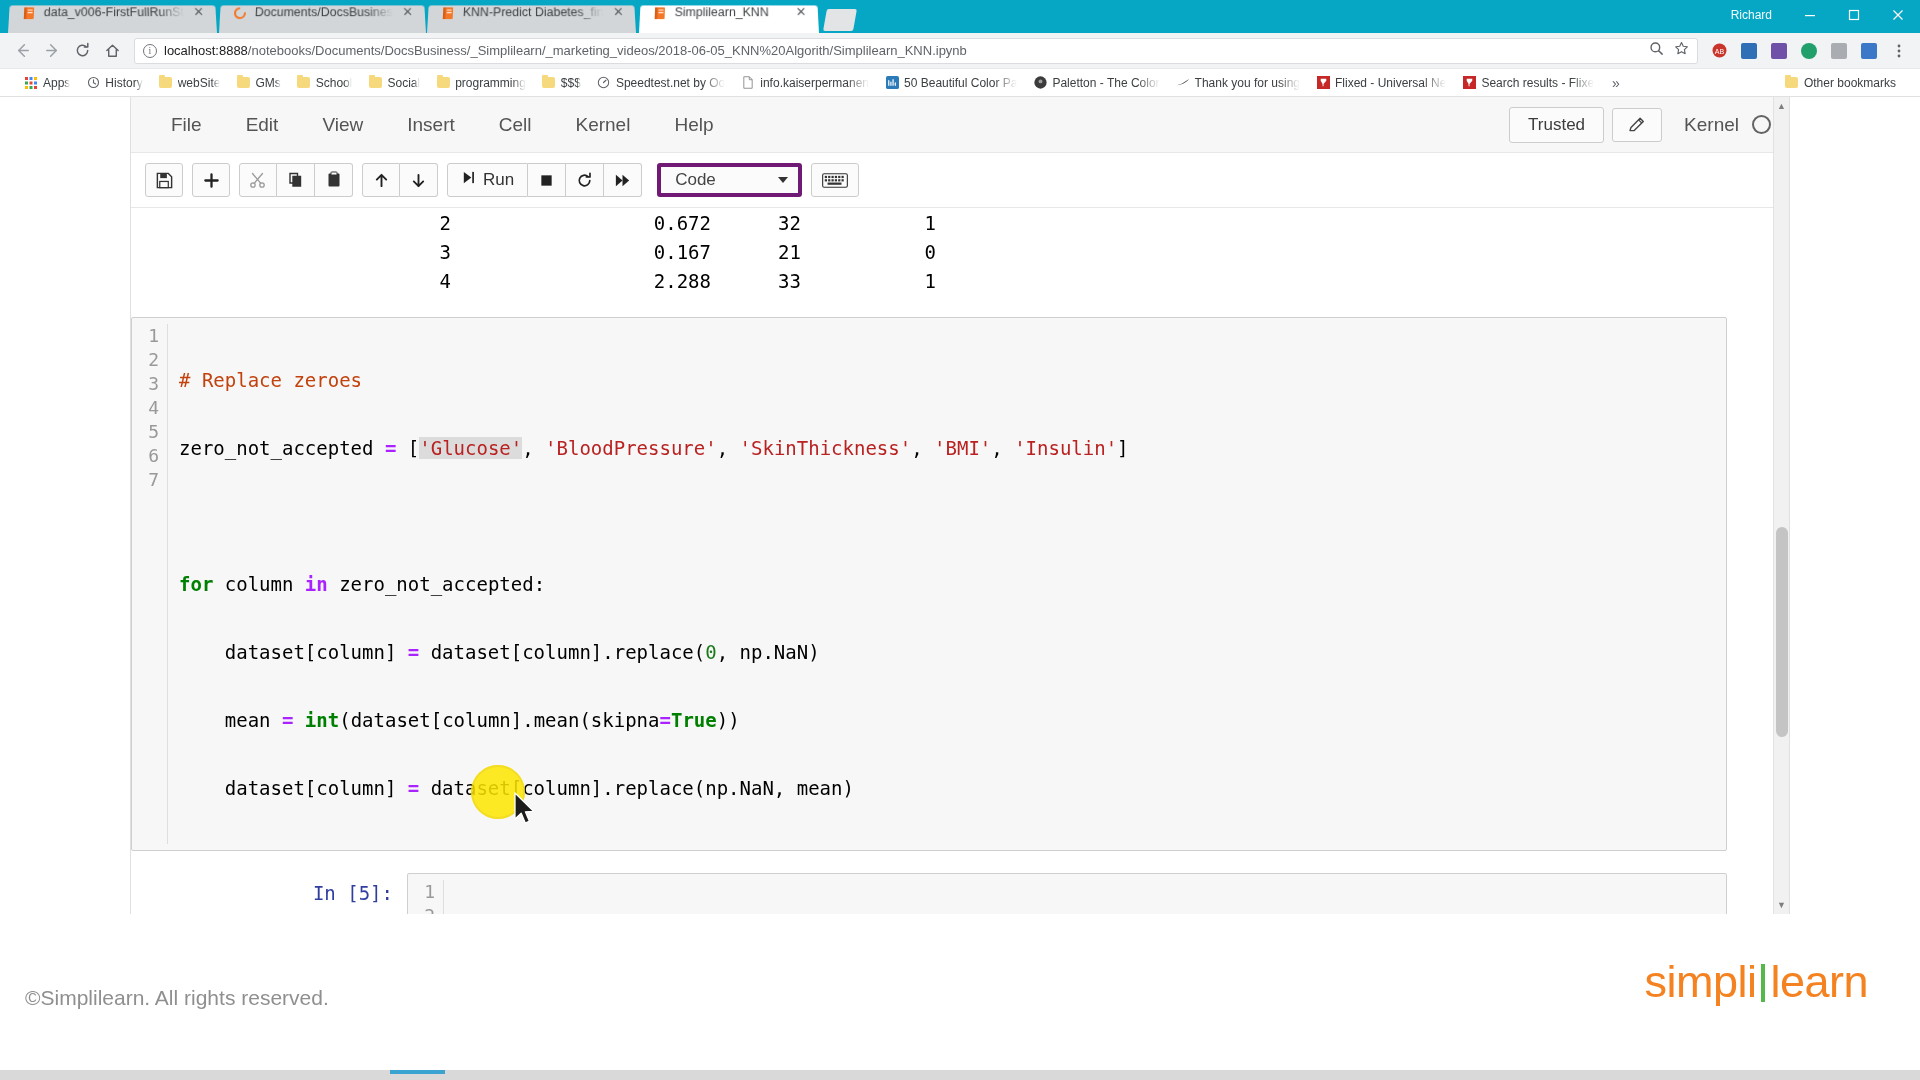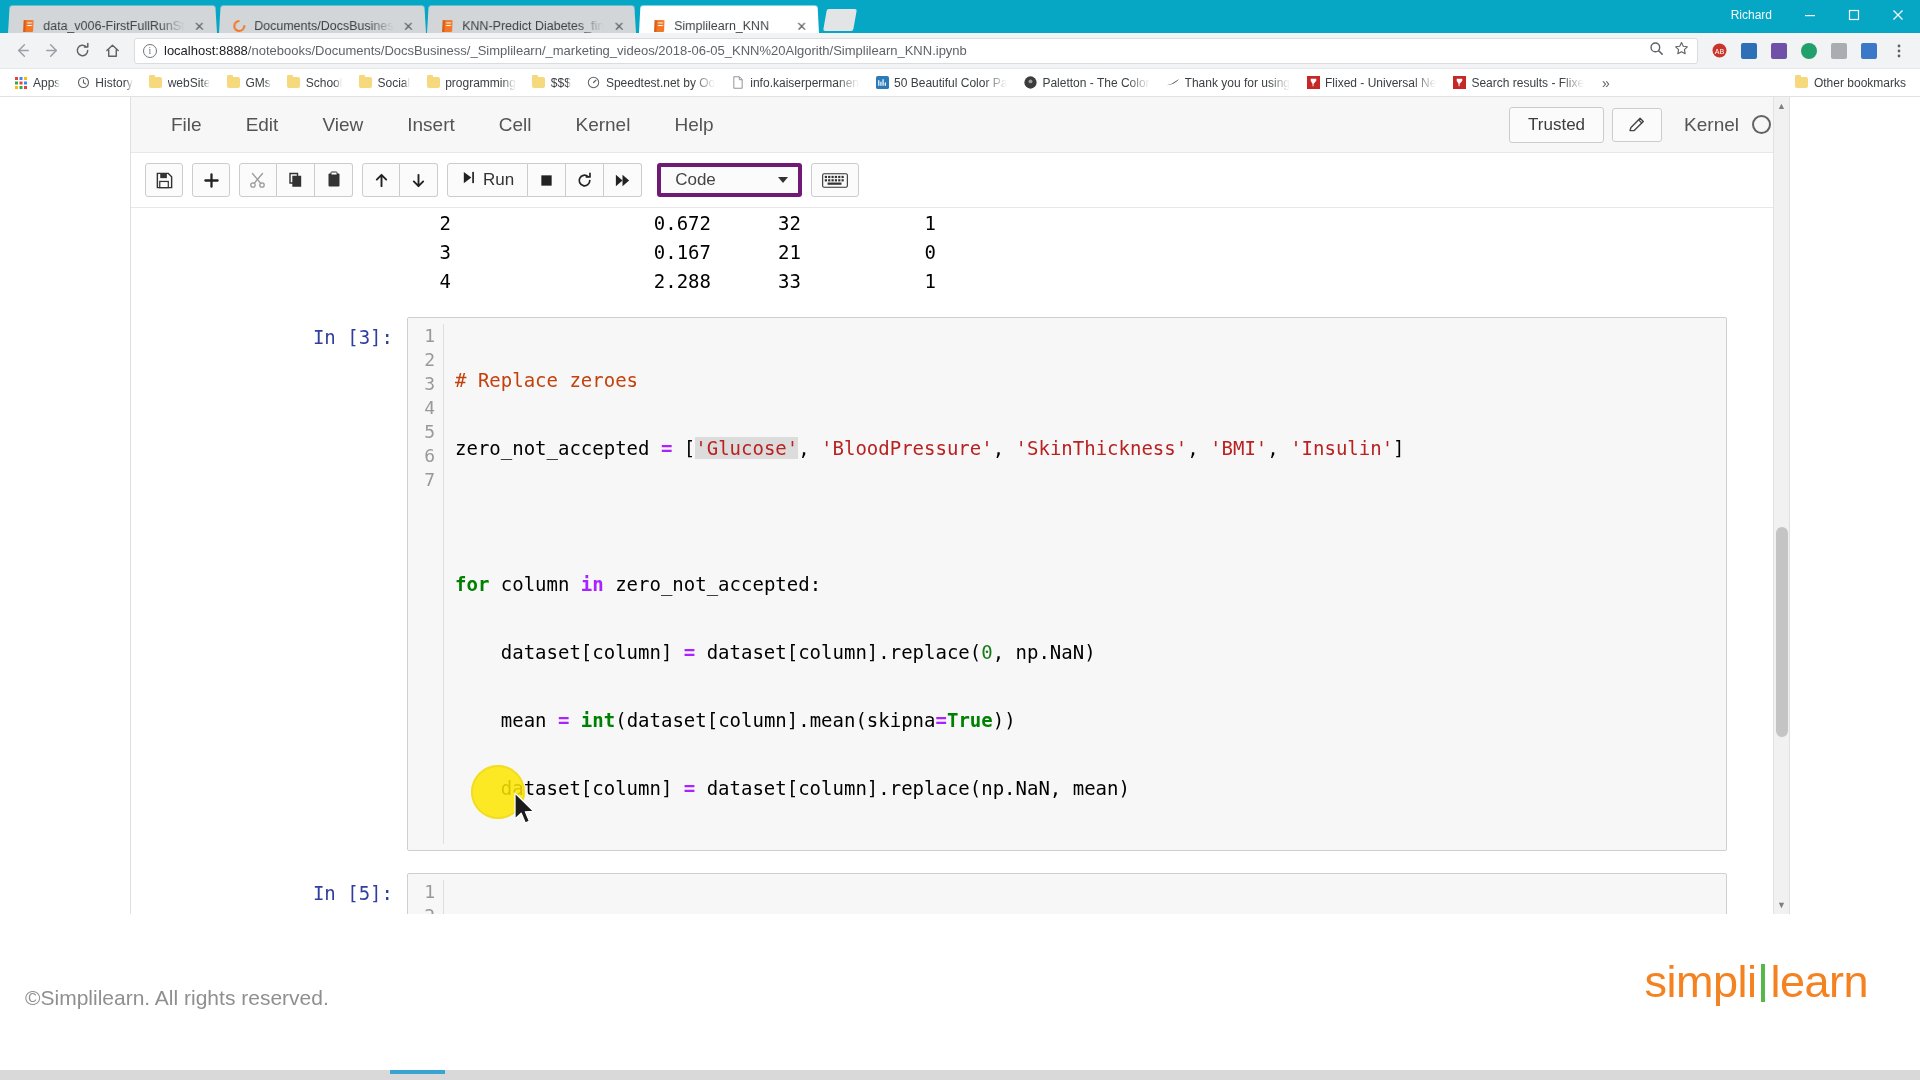--- a/index.html
+++ b/index.html
@@ -17,21 +17,21 @@
     height: 33px;
     background: #05a7c4;
     display: flex;
     align-items: flex-end;
     padding-left: 8px;
     position: relative;
   }
   .tab {
     height: 28px;
     display: flex;
-    align-items: flex-end;
+    align-items: flex-start;
     gap: 8px;
     padding: 0 10px 0 12px;
     background: #d3d6d9;
     border-top-left-radius: 3px;
     border-top-right-radius: 3px;
     margin-right: 2px;
     position: relative;
     max-width: 210px;
     min-width: 180px;
     transform: perspective(12px) rotateX(0.4deg);
@@ -136,21 +136,21 @@
     width: 26px; height: 26px;
     display: flex; align-items: center; justify-content: center;
   }
   .ext-sq { width: 16px; height: 16px; border-radius: 2px; }
 
   
   .bookmarks {
     height: 28px;
     background: #ffffff;
     display: flex; align-items: center;
-    padding: 0 6px;
+    padding: 0 16px;
     gap: 0;
     border-bottom: 1px solid #dfe1e3;
     font-size: 12px;
     color: #3c4043;
     overflow: hidden;
     position: relative;
   }
   .bm {
     display: flex; align-items: center; gap: 5px;
     padding: 0 8px;
@@ -843,21 +843,20 @@
         </div>
         <div class="out-row">
           <span class="c-idx">4</span>
           <span class="c-v1">2.288</span>
           <span class="c-v2">33</span>
           <span class="c-v3">1</span>
         </div>
       </div>
 
       <div class="cell">
-        <div class="prompt">In [3]:</div>
         <div class="codebox">
           <div class="gutter">
             <div class="ln">1</div>
             <div class="ln">2</div>
             <div class="ln">3</div>
             <div class="ln">4</div>
             <div class="ln">5</div>
             <div class="ln">6</div>
             <div class="ln">7</div>
           </div>

